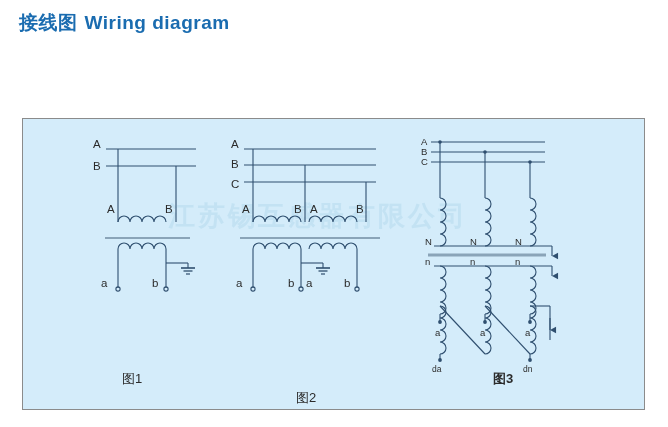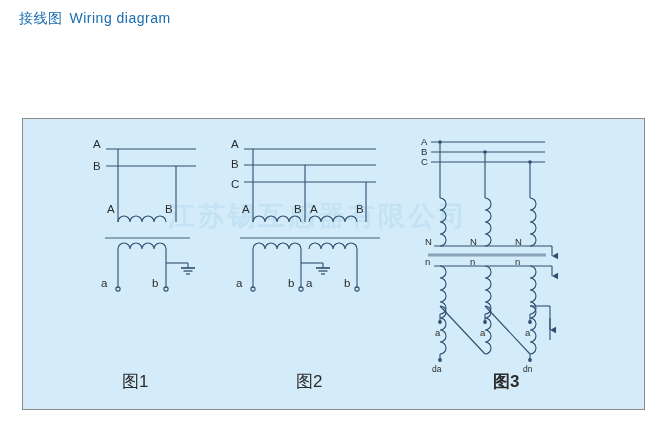--- a/index.html
+++ b/index.html
@@ -6,22 +6,22 @@
   body{
     width:668px;height:427px;
     background:#ffffff;
     font-family:"Liberation Sans", sans-serif;
     overflow:hidden;
     position:relative;
   }
   #title{
     position:absolute;
     left:19px; top:10px;
-    font-size:14px;
-    font-weight:normal;
+    font-size:19px;
+    font-weight:bold;
     color:#1a6cb0;
     letter-spacing:0.5px;
     white-space:nowrap;
   }
   #title .en{ margin-left:7px; }
   #panel{
     position:absolute;
     left:22px; top:118px;
     width:623px; height:292px;
     background:#d4ecfa;
@@ -39,26 +39,26 @@
     left:168px; top:198px;
     font-size:27px;
     font-weight:bold;
     color:#c3e2f3;
     letter-spacing:3px;
     white-space:nowrap;
     user-select:none;
   }
   .cap{
     position:absolute;
-    font-size:17px;
+    font-size:13px;
     color:#2b2b2b;
     white-space:nowrap;
   }
   #cap1{ left:122px; top:370px; }
-  #cap2{ left:296px; top:370px;text-align:right; }
+  #cap2{ left:296px; top:389px;text-align:right; }
   #cap3{ left:493px; top:370px;font-weight:bold; }
 </style>
 </head>
 <body>
 
 <div id="title">
   <span>接线图</span><span class="en">Wiring diagram</span>
 </div>
 
 <div id="panel"></div>

